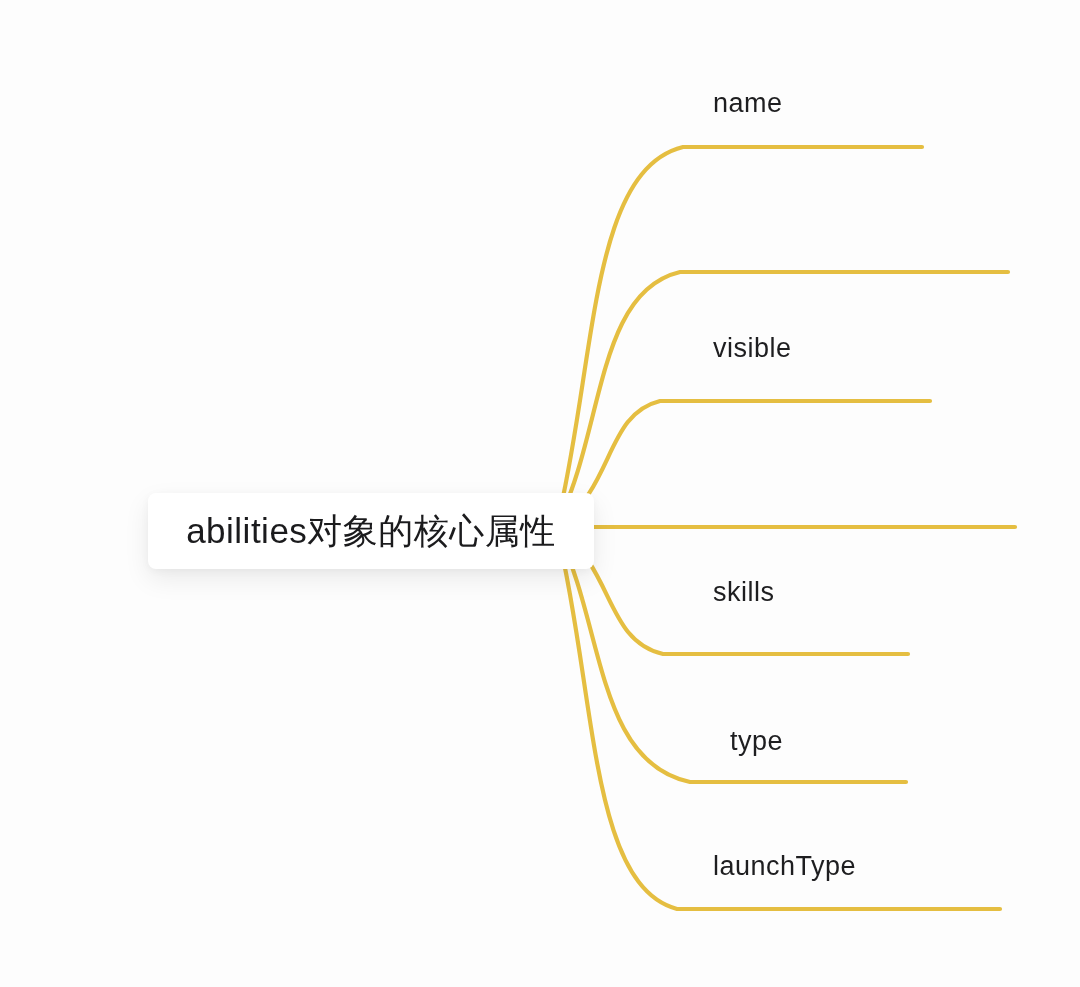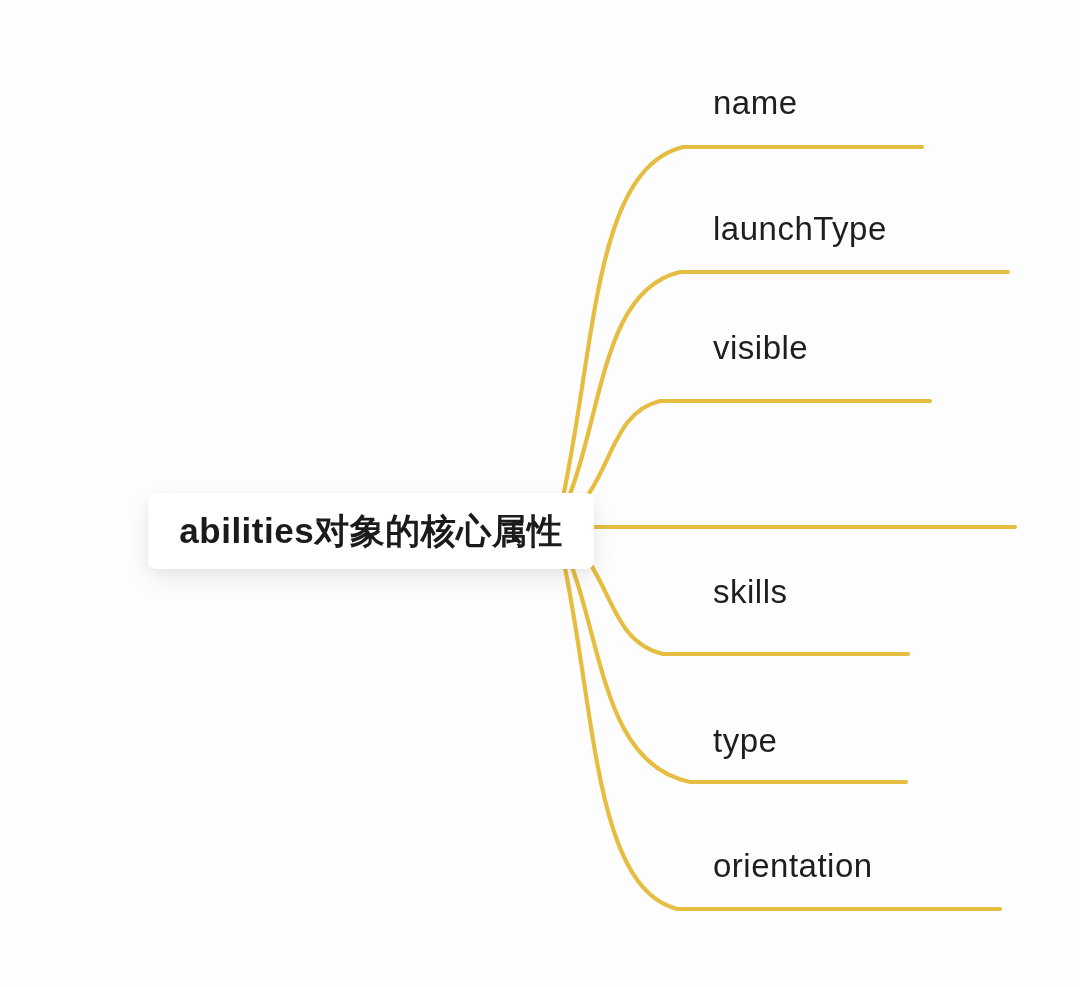--- a/index.html
+++ b/index.html
@@ -35,44 +35,44 @@
     width: 446px;
     height: 76px;
     background: #ffffff;
     border-radius: 8px;
     box-shadow: 0 10px 26px rgba(0,0,0,0.08), 0 2px 8px rgba(0,0,0,0.04);
     display: flex;
     align-items: center;
     justify-content: center;
     z-index: 2;
     font-size: 35px;
-    font-weight: 700;
+    font-weight: 400;
     color: #1b1b1d;
     letter-spacing: 0.5px;
     white-space: nowrap;
     cursor: default;
   }
   .branch-label {
     position: absolute;
     left: 713px;
     z-index: 2;
-    font-size: 33px;
+    font-size: 27px;
     font-weight: 400;
     color: #1e1e20;
     letter-spacing: 0.5px;
     line-height: 40px;
     white-space: nowrap;
     cursor: default;
   }
   .branch-label.name        { top: 83px;  }
   .branch-label.launchType  { top: 209px; }
   .branch-label.visible     { top: 328px; }
   .branch-label.permissions { top: 465px; }
   .branch-label.skills      { top: 572px; }
-  .branch-label.type        { top: 721px; }
+  .branch-label.type        { top: 721px; margin-left: 17px; }
   .branch-label.orientation { top: 846px; }
 </style>
 </head>
 <body>
 
 <div class="canvas">
 
   <svg class="branch-svg" viewBox="0 0 1080 987" xmlns="http://www.w3.org/2000/svg" aria-hidden="true">
     <path d="M 558 520 C 596 360, 590 170, 683 147 L 922 147" stroke="#e5be41"></path>
     <path d="M 558 522 C 604 430, 596 292, 680 272 L 1008 272" stroke="#e5be41"></path>
@@ -80,24 +80,23 @@
     <path d="M 560 527 L 1015 527" stroke="#e5be41"></path>
     <path d="M 560 531 C 614 570, 606 641, 663 654 L 908 654" stroke="#e5be41"></path>
     <path d="M 558 533 C 604 626, 596 762, 690 782 L 906 782" stroke="#e5be41"></path>
     <path d="M 558 535 C 596 695, 590 886, 677 909 L 1000 909" stroke="#e5be41"></path>
   </svg>
 
   <div class="central-node">abilities对象的核心属性</div>
 
   <div class="branch-label name">name</div>
 
-  <div class="branch-label launchType">launchType</div>
 
   <div class="branch-label visible">visible</div>
 
 
   <div class="branch-label skills">skills</div>
 
   <div class="branch-label type">type</div>
 
-  <div class="branch-label orientation">orientation</div>
+  <div class="branch-label orientation">launchType</div>
 
 </div>
 
 </body></html>

